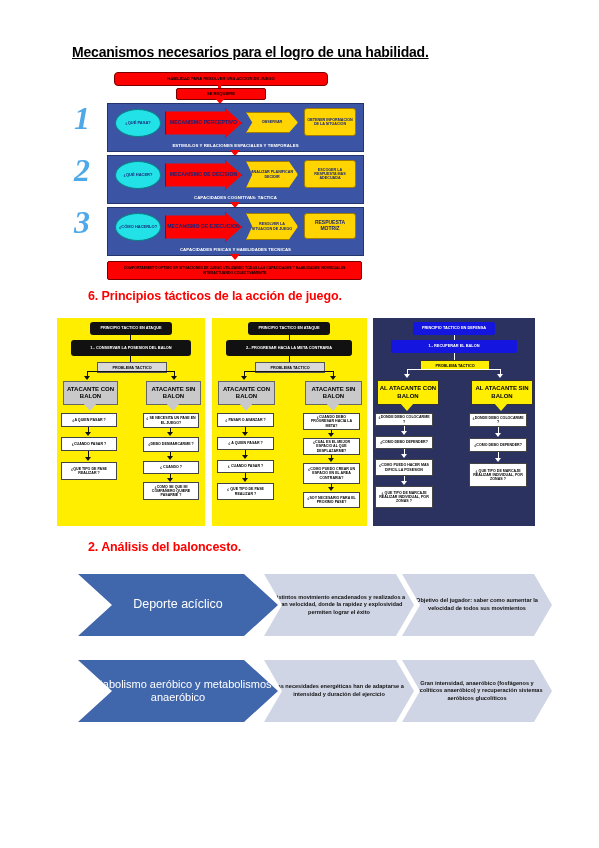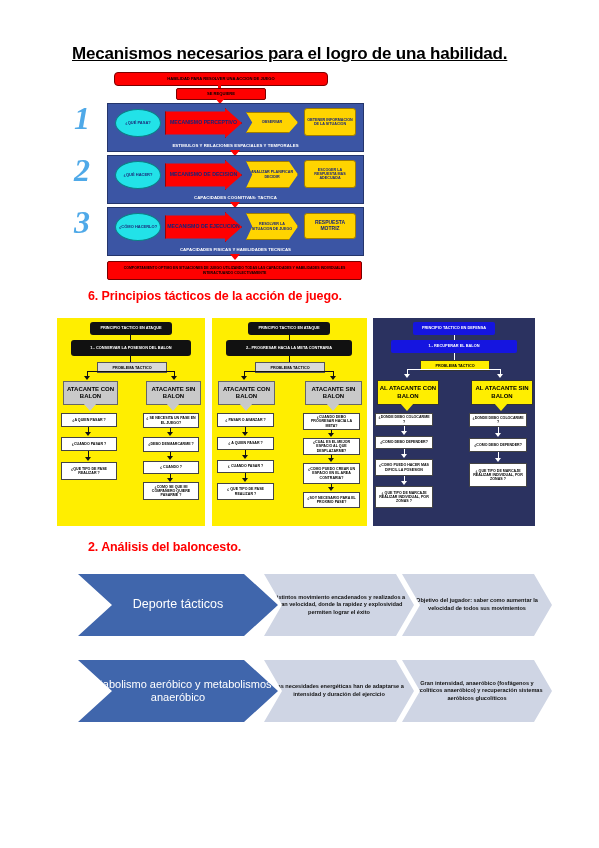--- a/index.html
+++ b/index.html
@@ -6,21 +6,21 @@
   body{
     width:599px;height:848px;background:#ffffff;
     font-family:"Liberation Sans", sans-serif;
     color:#000;overflow:hidden;position:relative;
   }
   .page{position:relative;width:599px;height:848px;}
 
   
   .h-main{
     position:absolute;left:72px;top:44px;
-    font-size:17px;font-weight:bold;letter-spacing:-0.2px;
+    font-size:14px;font-weight:bold;letter-spacing:-0.2px;
     text-decoration:underline;white-space:nowrap;
   }
   .h-sec{
     position:absolute;font-size:12.5px;font-weight:bold;color:#ff0000;
     white-space:nowrap;letter-spacing:-0.1px;
   }
   #h3{left:88px;top:289px;}
   #h4{left:88px;top:540px;}
 
   
@@ -353,21 +353,21 @@
         <div class="triw" style="left:122px;top:140px;"></div>
         <div class="qbox" style="left:96px;top:145px;width:58px;height:24px;">¿ QUE TIPO DE MARCAJE REALIZAR INDIVIDUAL, POR ZONAS ?</div>
       </div>
     </div>
   </div>
 
   <div class="h-sec" id="h4">2. Análisis del baloncesto.</div>
 
   <div class="chevrow" id="cr1">
     <div class="cv dark" style="left:0;width:200px;">
-      <span class="txt big">Deporte tácticos</span>
+      <span class="txt big">Deporte acíclico</span>
     </div>
     <div class="cv light" style="left:186px;width:150px;">
       <span class="txt sm">Distintos movimiento encadenados y realizados a gran velocidad, donde la rapidez y explosividad permiten lograr el éxito</span>
     </div>
     <div class="cv light" style="left:324px;width:150px;">
       <span class="txt sm">Objetivo del jugador: saber como aumentar la velocidad de todos sus movimientos</span>
     </div>
   </div>
 
   <div class="chevrow" id="cr2">

